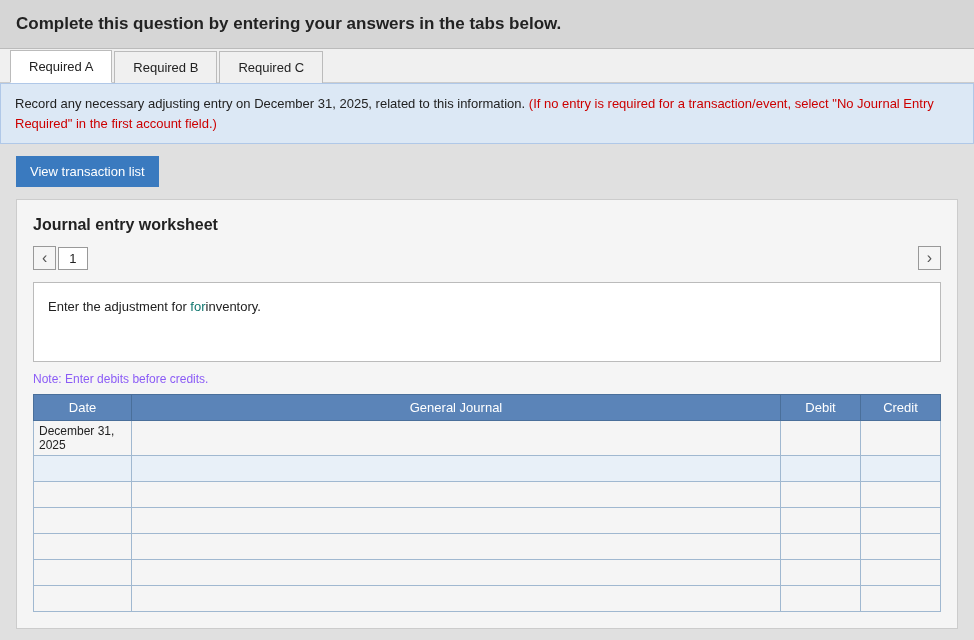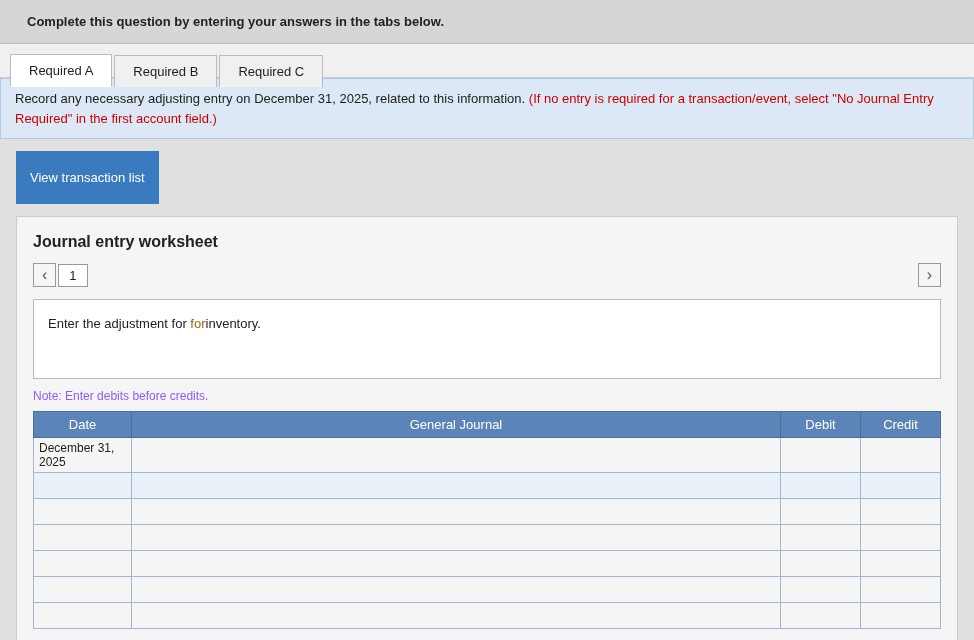--- a/index.html
+++ b/index.html
@@ -6,43 +6,43 @@
     body {
       font-family: Arial, sans-serif;
       font-size: 13px;
       background: #e0e0e0;
       color: #222;
     }
 
     .top-banner {
       background: #d6d6d6;
       border-bottom: 1px solid #bbb;
-      padding: 14px 27px;
+      padding: 14px 16px;
       font-weight: bold;
-      font-size: 13px;
+      font-size: 17px;
     }
 
     .tabs-bar {
       background: #f0f0f0;
       border-bottom: 1px solid #ccc;
       padding: 0 10px;
       display: flex;
       align-items: flex-end;
     }
 
     .tab {
       padding: 8px 18px;
       border: 1px solid #bbb;
       border-bottom: none;
       background: #f0f0f0;
       cursor: pointer;
       font-size: 13px;
       margin-right: 2px;
       position: relative;
-      top: 10px;
+      top: 1px;
     }
 
     .tab.active {
       background: #fff;
       border-bottom: 1px solid #fff;
       font-weight: normal;
     }
 
     .instruction-bar {
       background: #dce8f5;
@@ -53,21 +53,21 @@
     }
 
     .instruction-bar span.red-text {
       color: #c00;
     }
 
     .btn-view-transactions {
       background: #3a7abf;
       color: #fff;
       border: none;
-      padding: 19px 14px;
+      padding: 8px 14px;
       margin: 12px 16px;
       cursor: pointer;
       font-size: 13px;
       display: inline-block;
     }
 
     .worksheet-container {
       background: #f5f5f5;
       border: 1px solid #ccc;
       margin: 0 16px 16px 16px;
@@ -111,21 +111,21 @@
       border: 1px solid #bbb;
       background: #fff;
       padding: 14px;
       margin-bottom: 10px;
       font-size: 13px;
       line-height: 1.5;
       min-height: 80px;
     }
 
     .record-box span.blue {
-      color: #a16207;
+      color: #0f766e;
     }
 
     .note-text {
       color: #8b5cf6;
       font-size: 12px;
       margin-bottom: 8px;
     }
 
     .journal-table {
       width: 100%;

